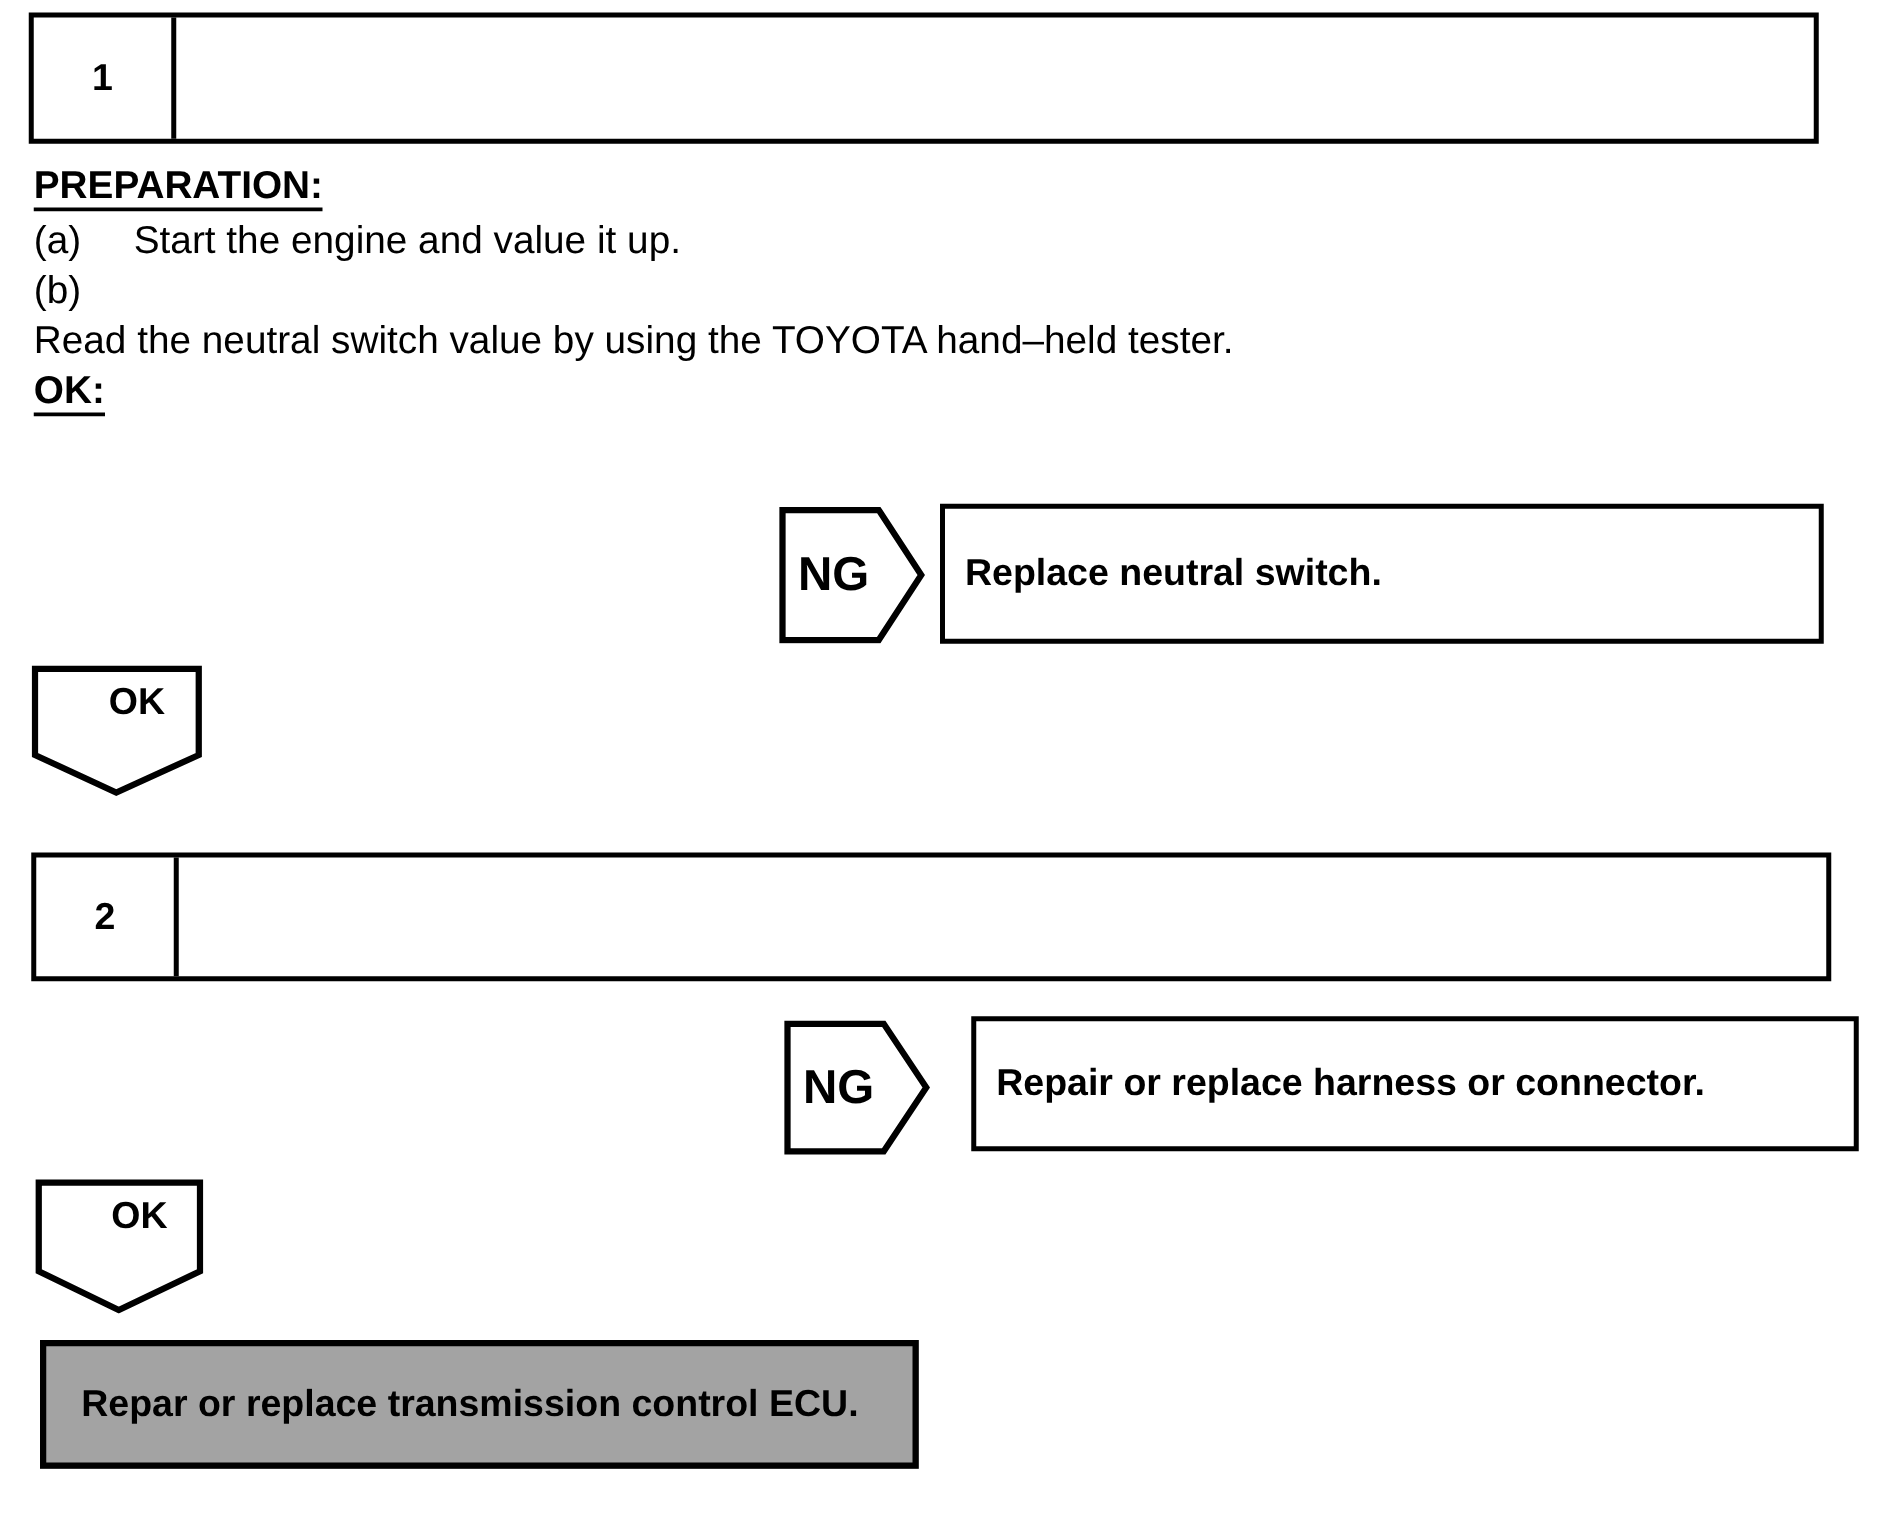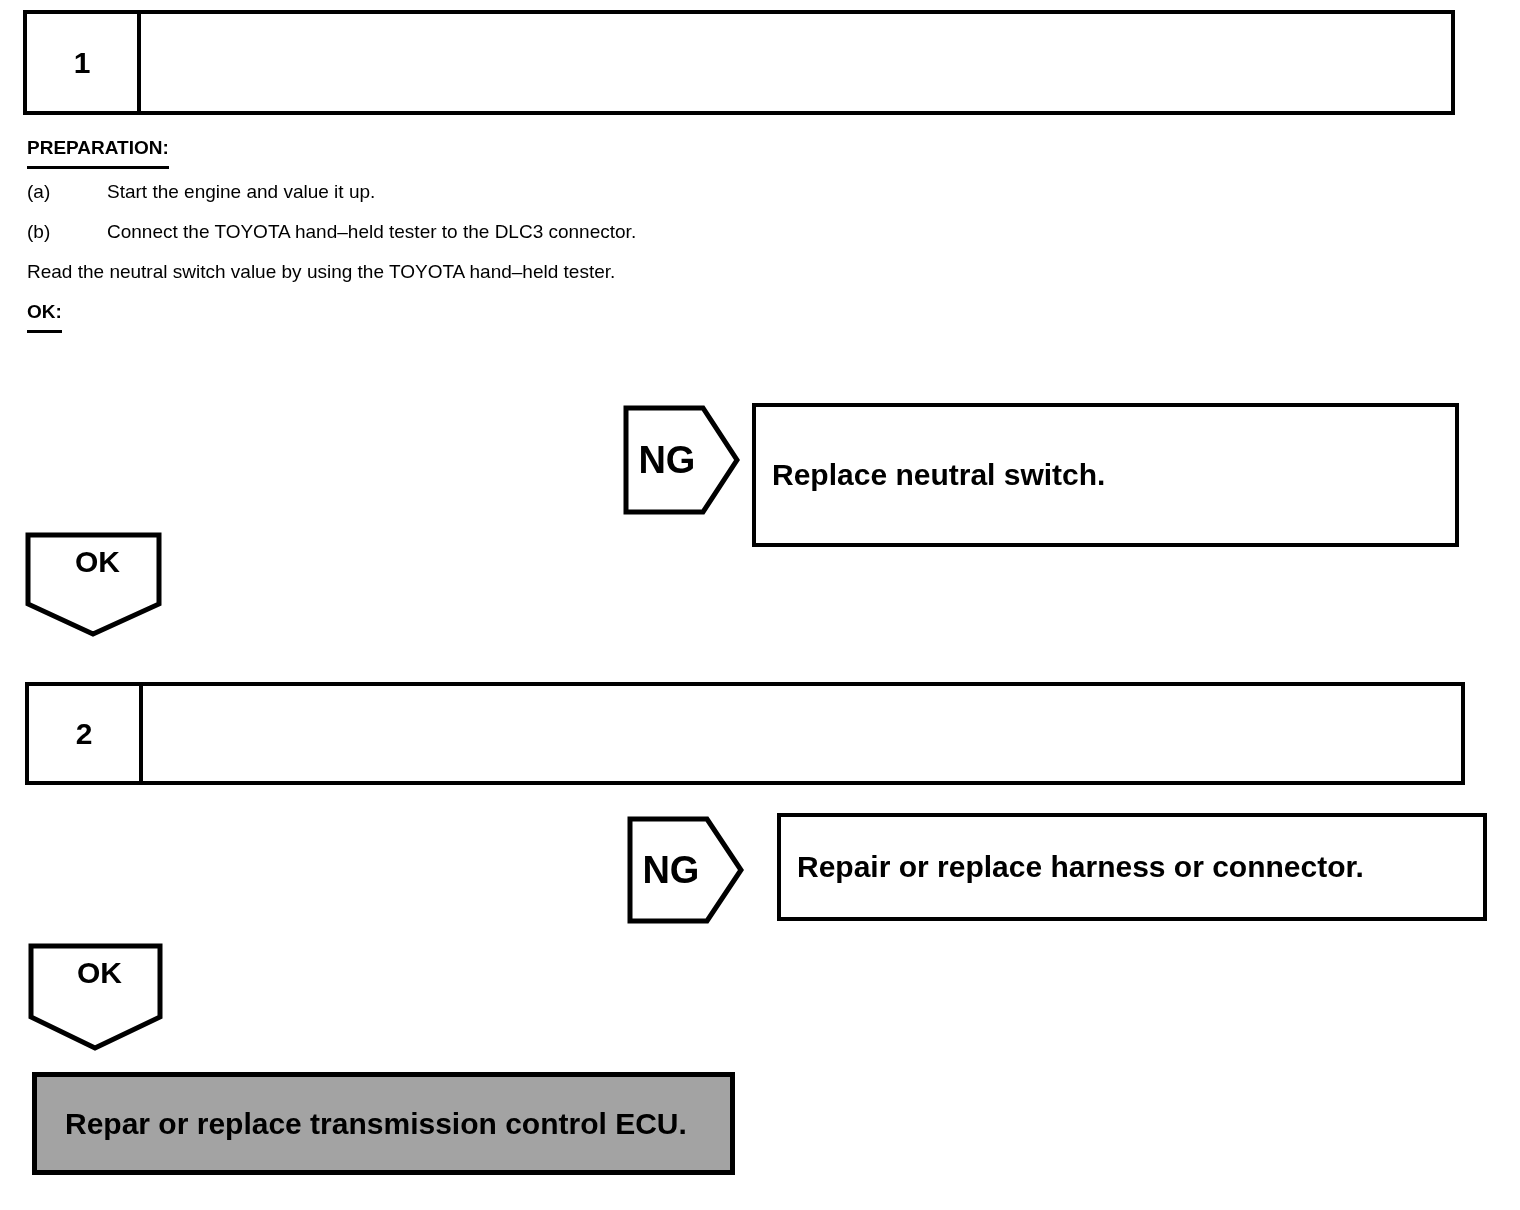--- a/index.html
+++ b/index.html
@@ -32,21 +32,21 @@
     padding:6px 20px;
     font-weight:bold; font-size:30px;
     line-height:1.2;
   }
 
   
   .textblock {
     position:absolute;
     left:27px; top:128px;
     width:1100px;
-    font-size:19px;
+    font-size:31px;
     line-height:40px;
   }
   .heading {
     font-weight:bold;
   }
   .heading .u {
     display:inline-block;
     border-bottom:3px solid #000;
     padding-bottom:2px;
     line-height:32px;
@@ -69,21 +69,21 @@
     border:4px solid #000;
     display:flex; align-items:center;
     padding:6px 16px;
     font-weight:bold; font-size:30px;
   }
 
   
   .ok-wrap { position:absolute; }
   .ok-wrap svg { display:block; }
   .ok-label {
-    position:absolute; left:4px; top:12%; width:100%;
+    position:absolute; left:16px; top:12%; width:100%;
     text-align:center;
     font-weight:bold; font-size:30px;
   }
 
   
   .final-box {
     position:absolute;
     background:#a3a3a3;
     border:5px solid #000;
     display:flex; align-items:center;
@@ -103,36 +103,35 @@
   <div class="textblock">
     <div class="heading">
       <span class="u">PREPARATION:</span>
     </div>
     <div class="list-line">
       <span class="marker">(a)</span>
       <span>Start the engine and value it up.</span>
     </div>
     <div class="list-line">
       <span class="marker">(b)</span>
-      <span>Connect the TOYOTA hand–held tester to the DLC3 connector.</span>
     </div>
     <div>Read the neutral switch value by using the TOYOTA hand–held tester.</div>
     <div class="heading">
       <span class="u">OK:</span>
     </div>
   </div>
 
   <div class="ng-wrap" style="left:623px; top:405px; width:117px; height:110px;">
     <svg width="117" height="110" viewBox="0 0 117 110">
       <polygon points="3,3 80,3 114,55 80,107 3,107" fill="#ffffff" stroke="#000000" stroke-width="5"></polygon>
     </svg>
     <div class="ng-label">NG</div>
   </div>
 
-  <div class="result-box" style="left:752px; top:403px; width:707px; height:144px;">Replace neutral switch.</div>
+  <div class="result-box" style="left:752px; top:403px; width:707px; height:112px;">Replace neutral switch.</div>
 
   <div class="ok-wrap" style="left:25px; top:532px; width:137px; height:105px;">
     <svg width="137" height="105" viewBox="0 0 137 105">
       <polygon points="3,3 134,3 134,72 68,102 3,72" fill="#ffffff" stroke="#000000" stroke-width="5"></polygon>
     </svg>
     <div class="ok-label">OK</div>
   </div>
 
   <div class="step-box" style="left:25px; top:682px; width:1440px; height:103px;">
     <div class="step-num" style="width:114px;">2</div>

